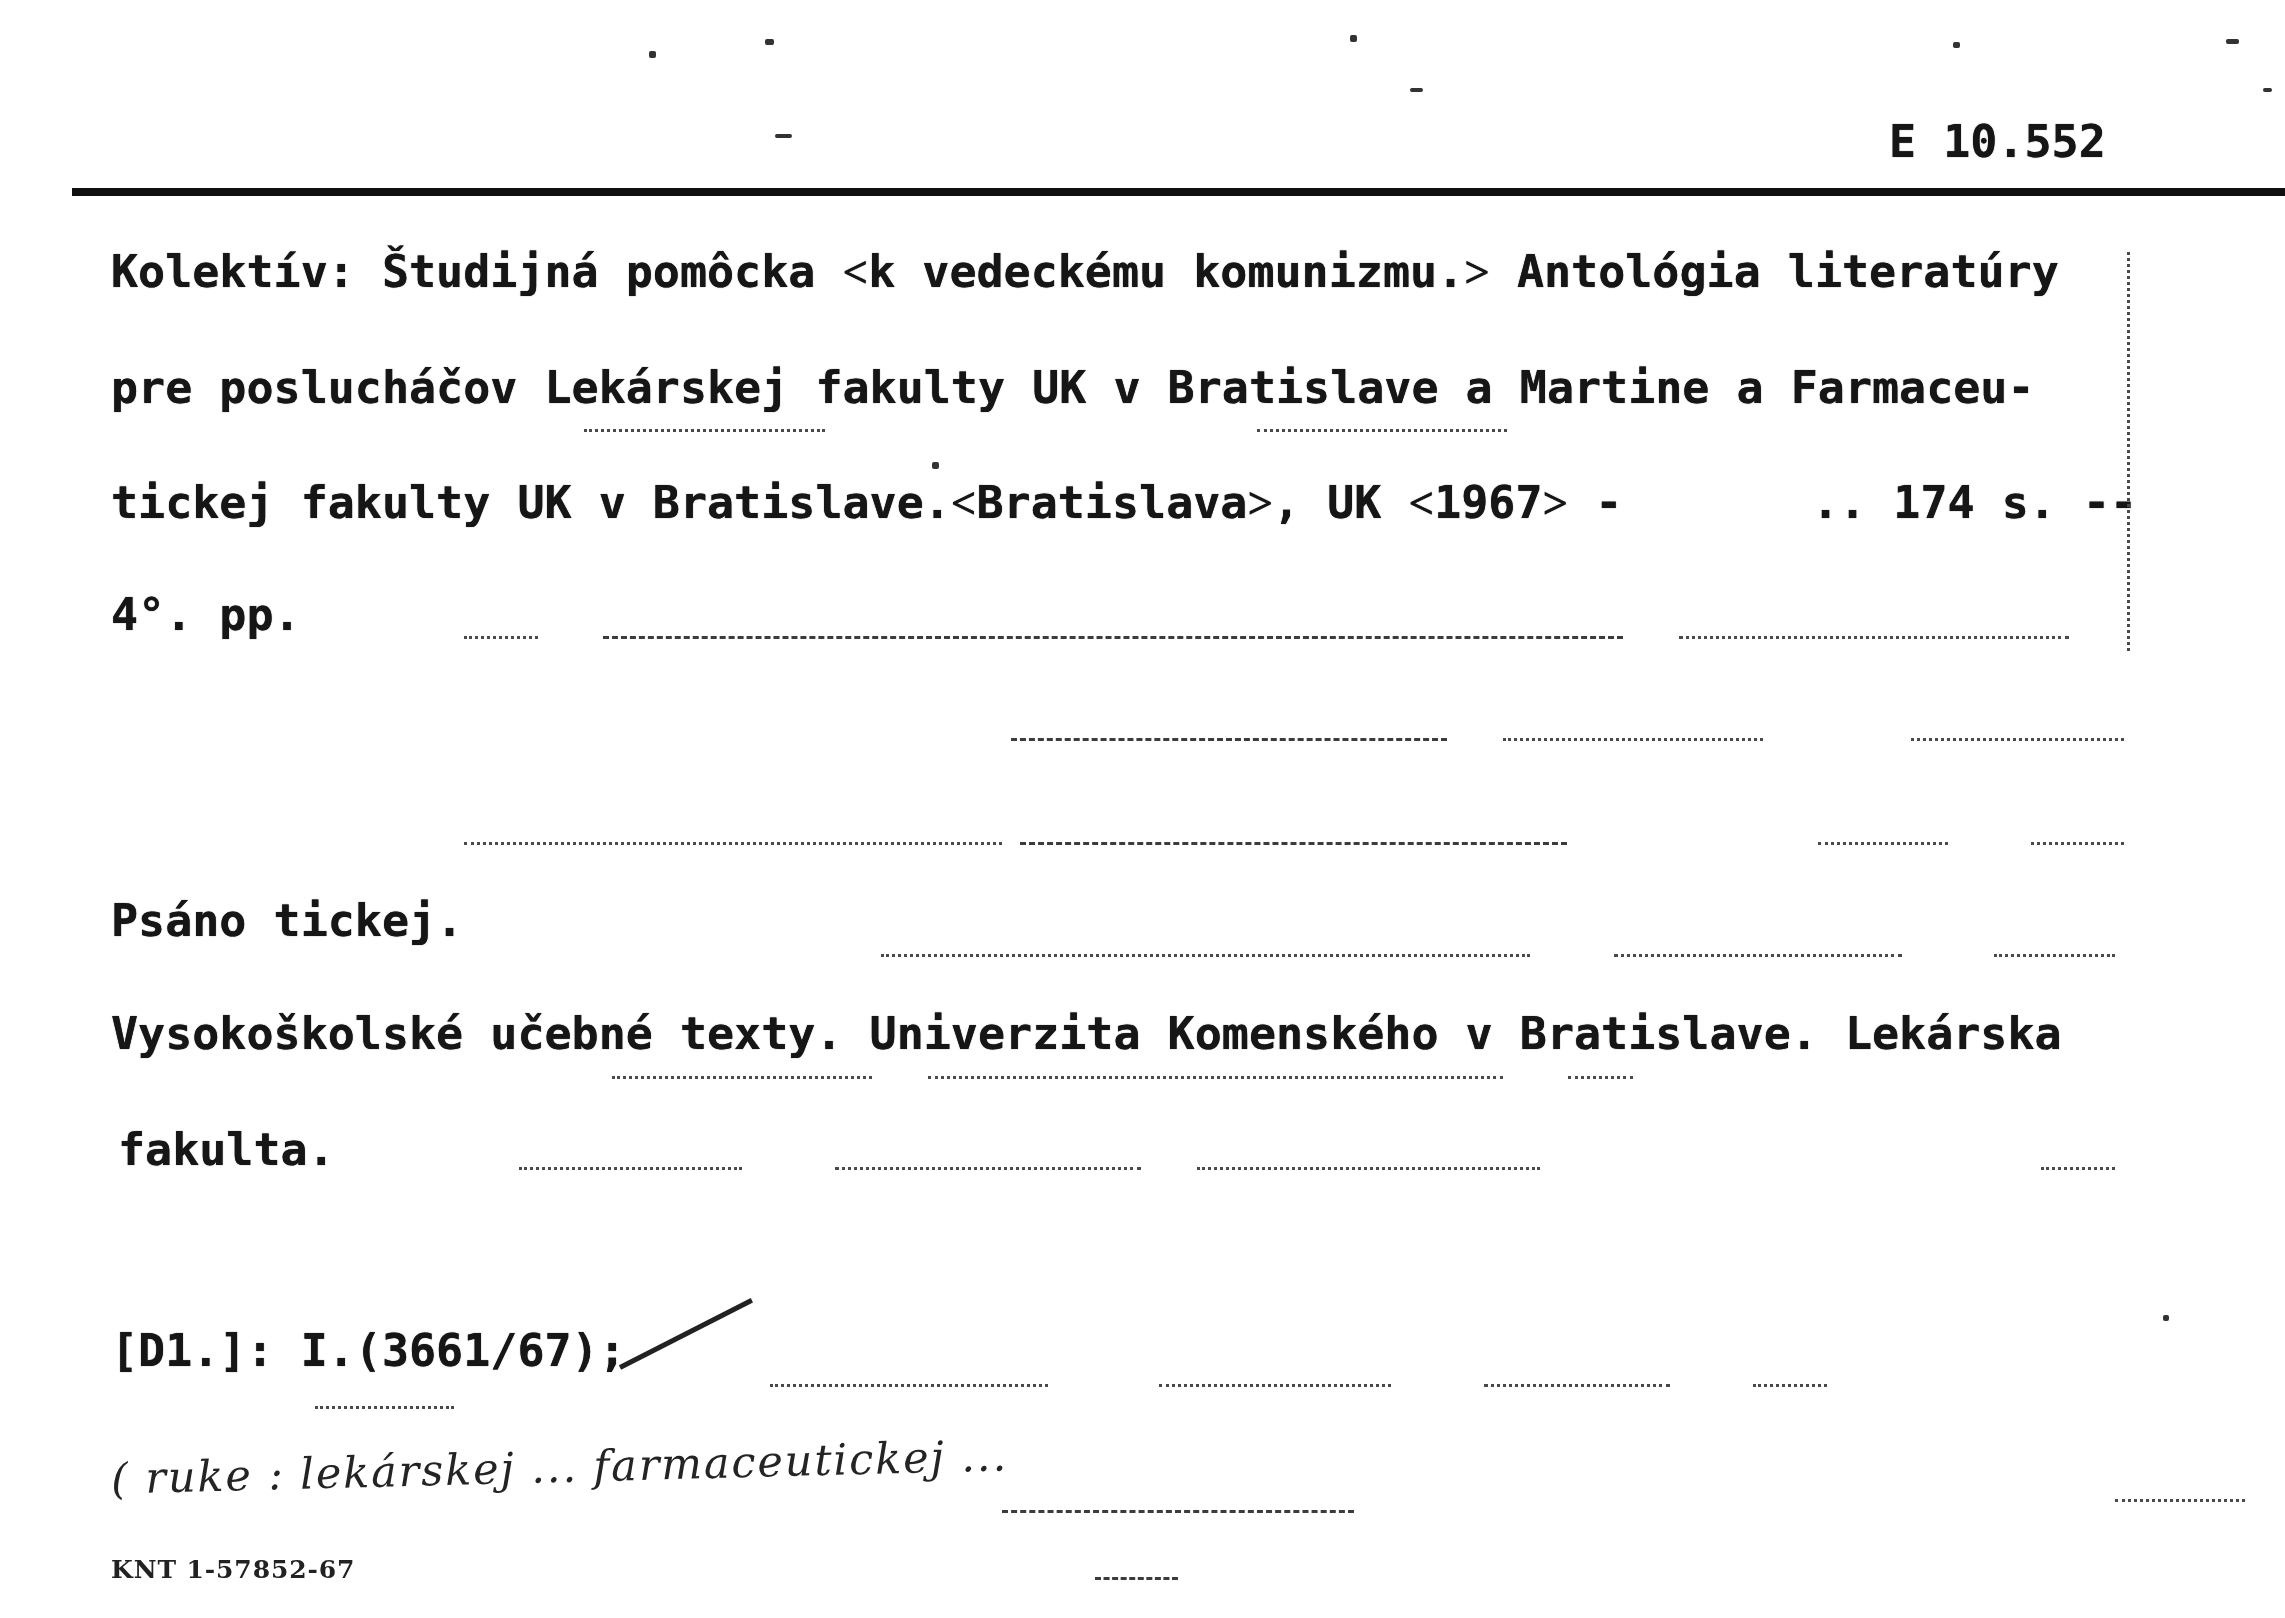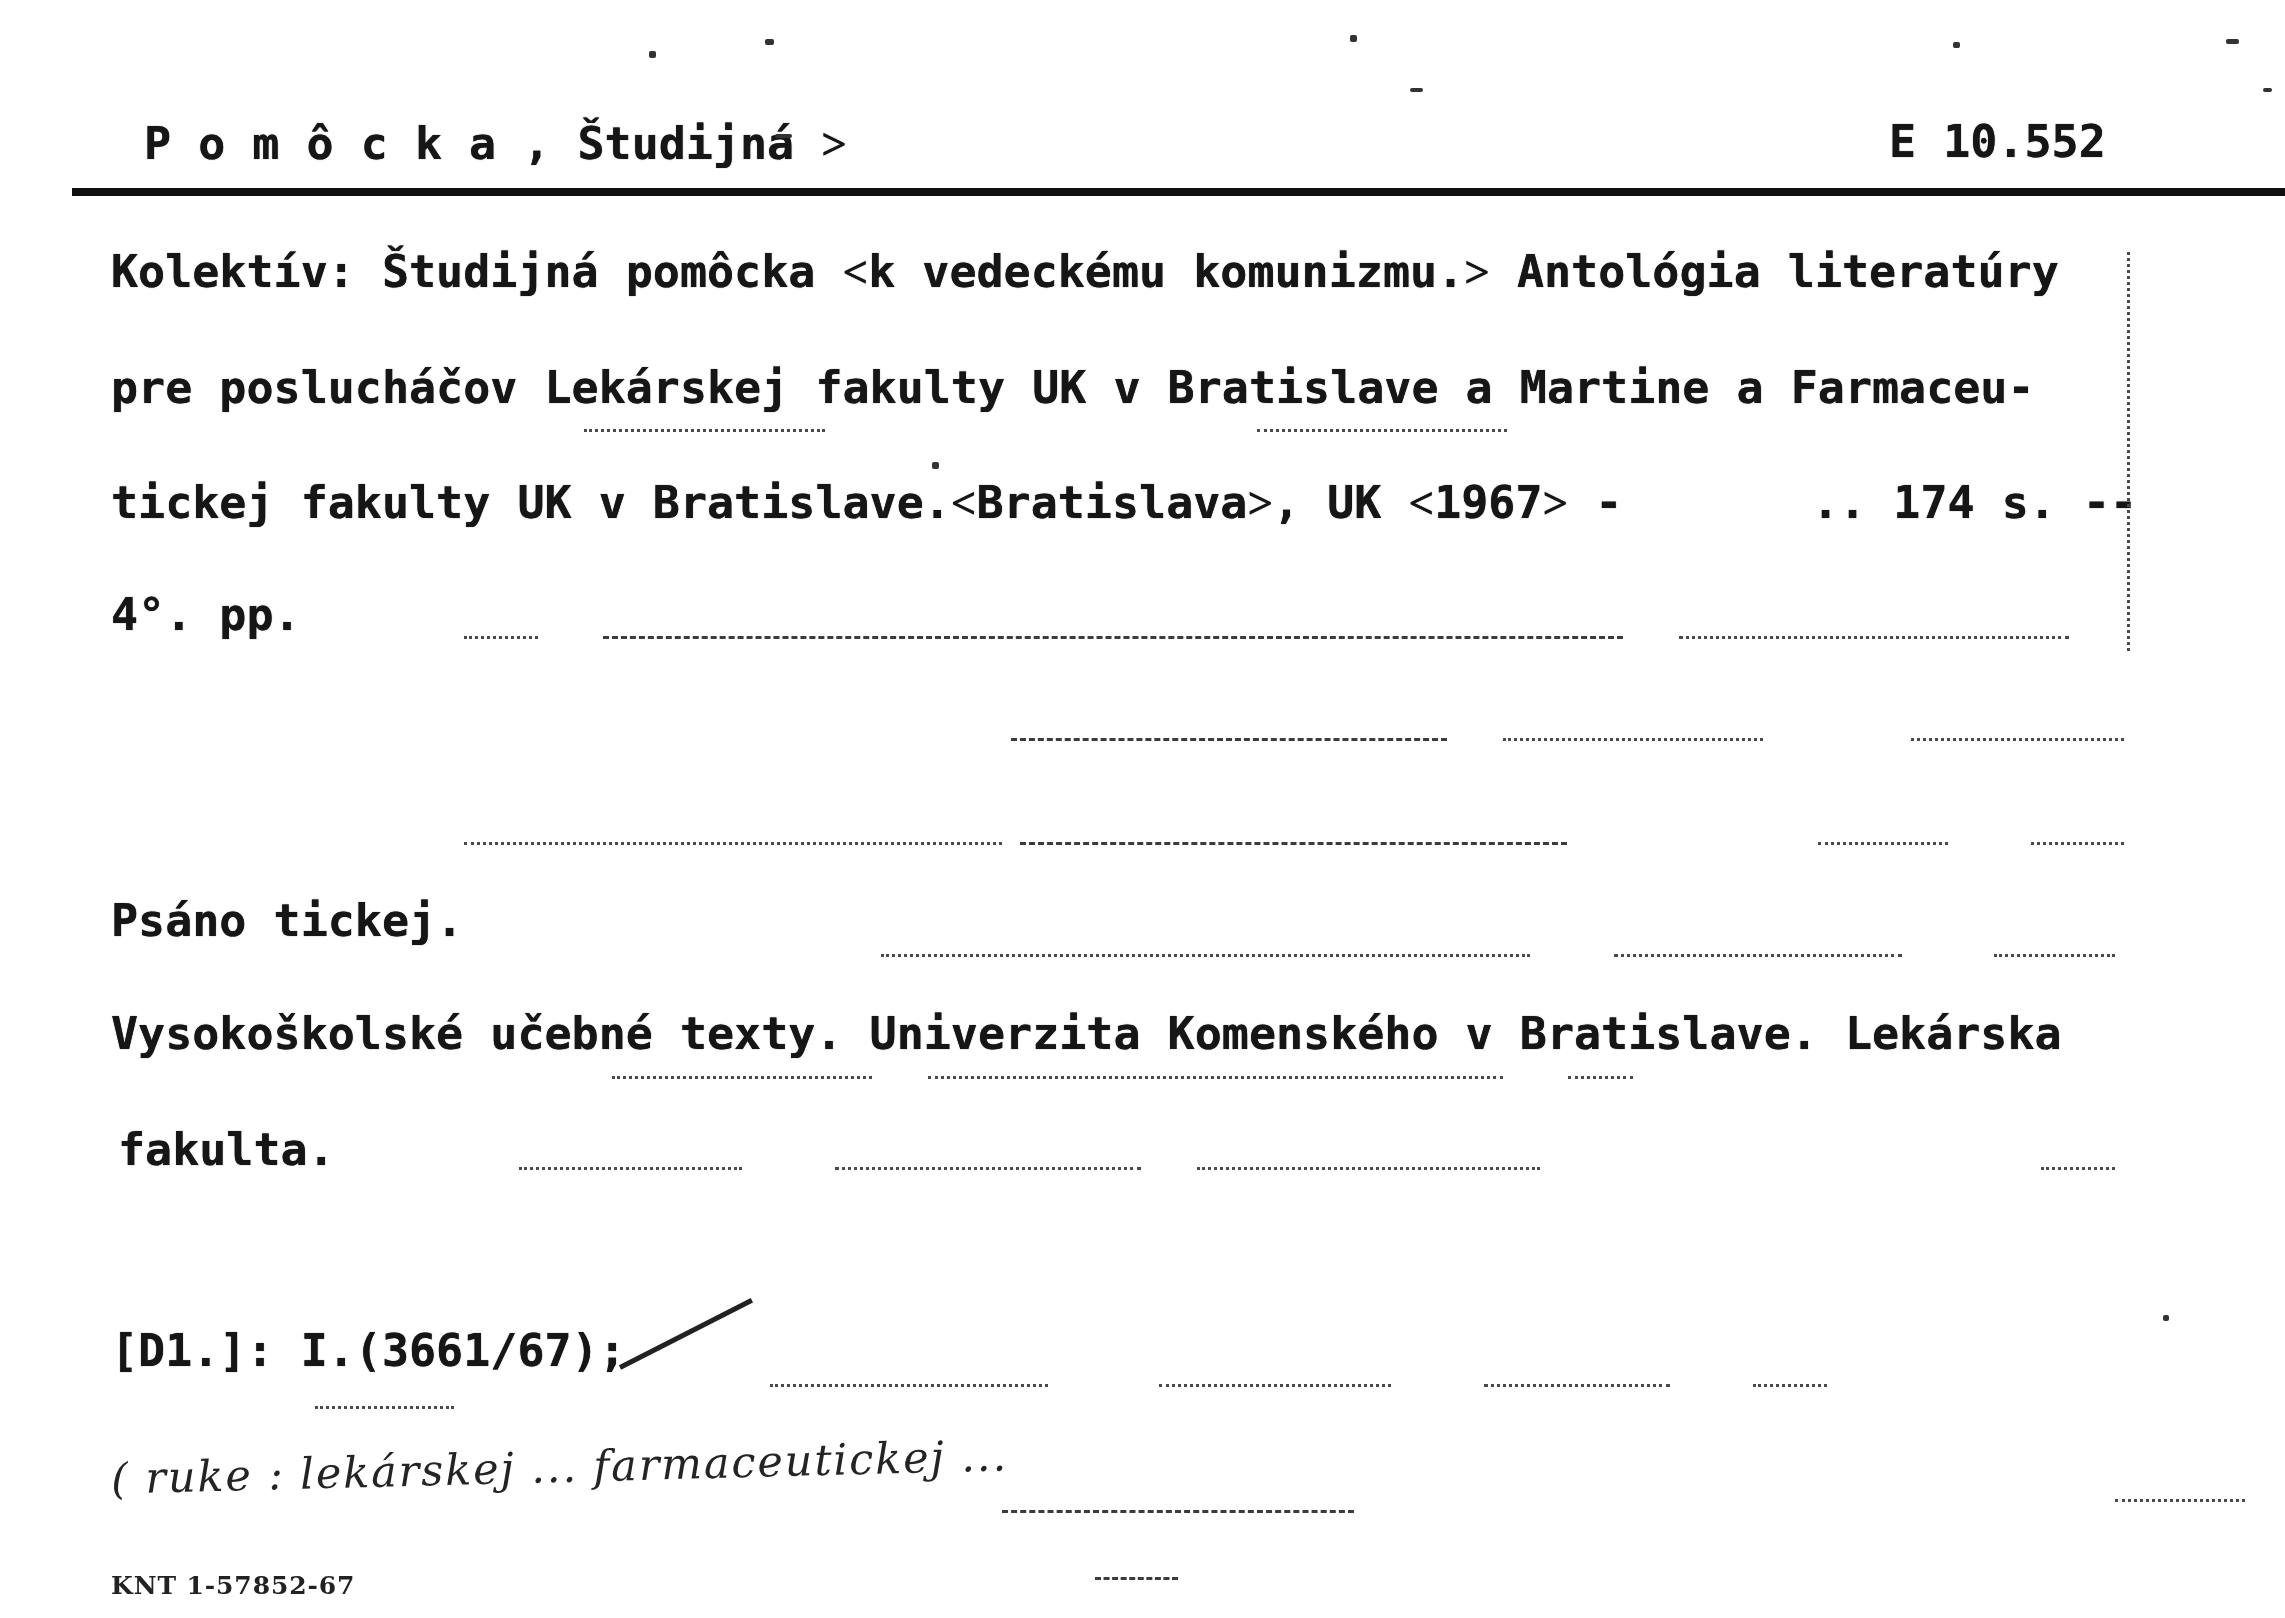--- a/index.html
+++ b/index.html
@@ -50,30 +50,28 @@
     transform-origin:left center;
   }
   .smallprint{
     position:absolute;
     font-family:"DejaVu Serif", serif;
     font-size:25px;
     font-weight:bold;
     letter-spacing:0.9px;
     color:#222;
     white-space:pre;
-    margin-top:16px;
   }
   .speck{position:absolute;background:#333;border-radius:1.9px;}
 </style>
 </head>
 <body>
 
 <div class="card">
 
-  <div class="tw" style="left:144px;top:121px;">P o m ô c k a , Študijná ˃</div>
   <div class="tw" style="left:1889px;top:119px;">E 10.552</div>
   <div class="rule-main"></div>
 
   <div class="tw" style="left:111px;top:249px;">Kolektív: Študijná pomôcka ˂k vedeckému komunizmu.˃ Antológia literatúry</div>
   <div class="tw" style="left:111px;top:365px;">pre poslucháčov Lekárskej fakulty UK v Bratislave a Martine a Farmaceu-</div>
   <div class="tw" style="left:111px;top:480px;">tickej fakulty UK v Bratislave.˂Bratislava˃, UK ˂1967˃ -       .. 174 s. --</div>
   <div class="tw" style="left:111px;top:592px;">4°. pp.</div>
 
   <div class="dotted" style="left:584px;top:429px;width:241px;"></div>
   <div class="dotted" style="left:1257px;top:429px;width:250px;"></div>

